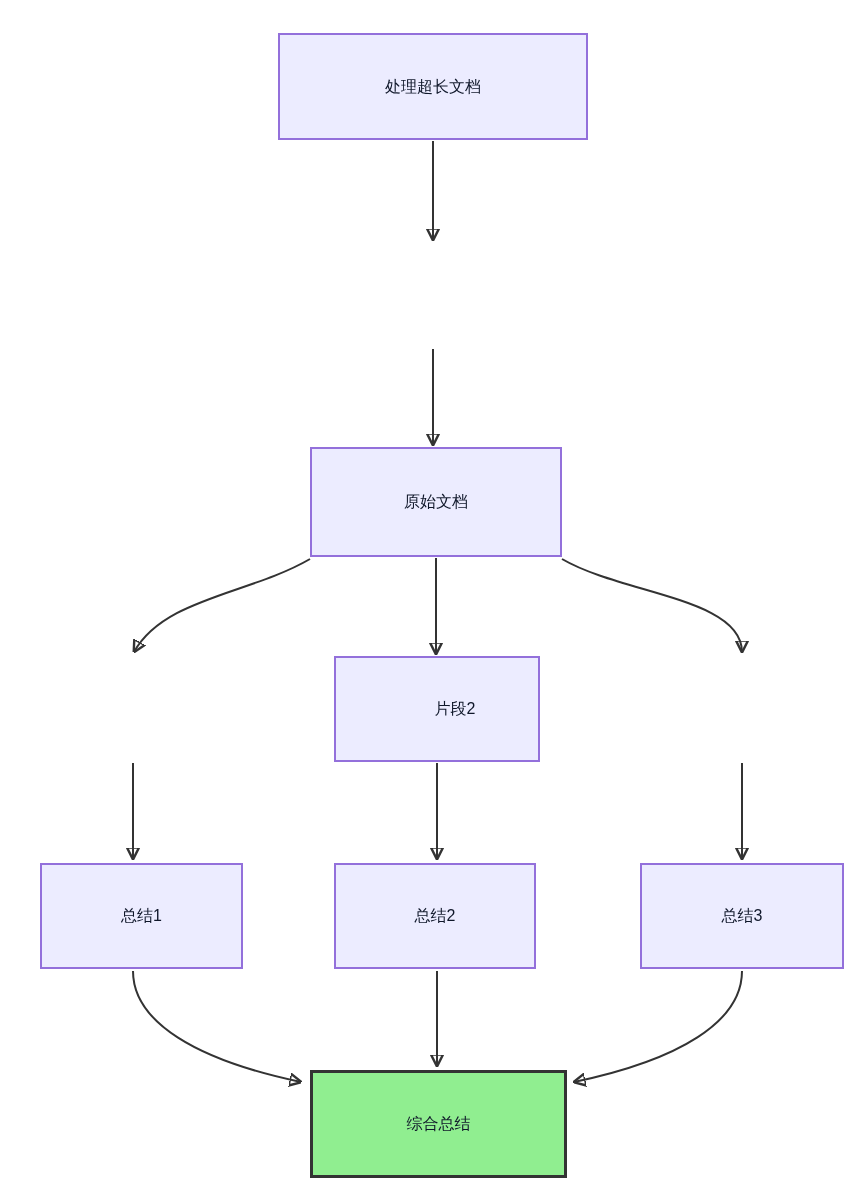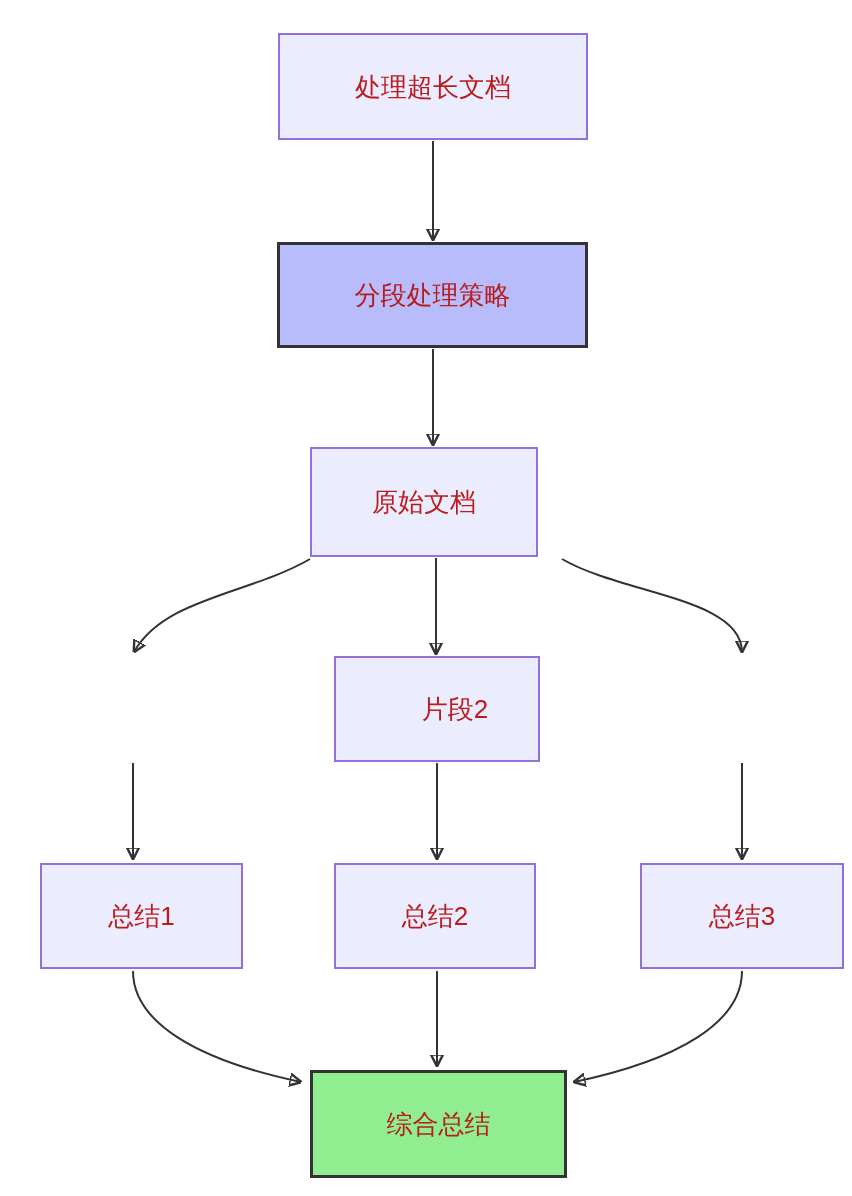--- a/index.html
+++ b/index.html
@@ -27,23 +27,23 @@
     fill: none;
     stroke: #333333;
     stroke-width: 2;
   }
   .node {
     position: absolute;
     display: flex;
     align-items: center;
     justify-content: center;
     box-sizing: border-box;
-    font-size: 26px;
+    font-size: 16px;
     line-height: 1;
-    color: #b91c1c;
+    color: #0f172a;
     text-align: center;
     white-space: nowrap;
   }
   .node--lavender {
     background: #ECECFF;
     border: 2px solid #9370DB;
   }
   .node--accent {
     background: #B8BCFA;
     border: 3.5px solid #333333;
@@ -74,25 +74,22 @@
     <path d="M742 763 L742 859" marker-end="url(#arrowhead)"></path>
     <path d="M133 971 C 133 1022, 196 1060, 301 1082" marker-end="url(#arrowhead)"></path>
     <path d="M437 971 L437 1066" marker-end="url(#arrowhead)"></path>
     <path d="M742 971 C 742 1022, 679 1060, 574 1082" marker-end="url(#arrowhead)"></path>
   </svg>
 
   <div class="node node--lavender" style="left:278px; top:33px; width:310px; height:107px;">
     <span>处理超长文档</span>
   </div>
 
-  <div class="node node--accent" style="left:277px; top:242px; width:311px; height:106px;">
-    <span>分段处理策略</span>
-  </div>
 
-  <div class="node node--lavender" style="left:310px; top:447px; width:228px; height:110px;">
+  <div class="node node--lavender" style="left:310px; top:447px; width:252px; height:110px;">
     <span>原始文档</span>
   </div>
 
 
   <div class="node node--lavender" style="left:334px; top:656px; width:206px; height:106px;padding-left:36px;">
     <span>片段2</span>
   </div>
 
 
   <div class="node node--lavender" style="left:32px; top:863px; width:203px; height:106px;margin-left:8px;">

